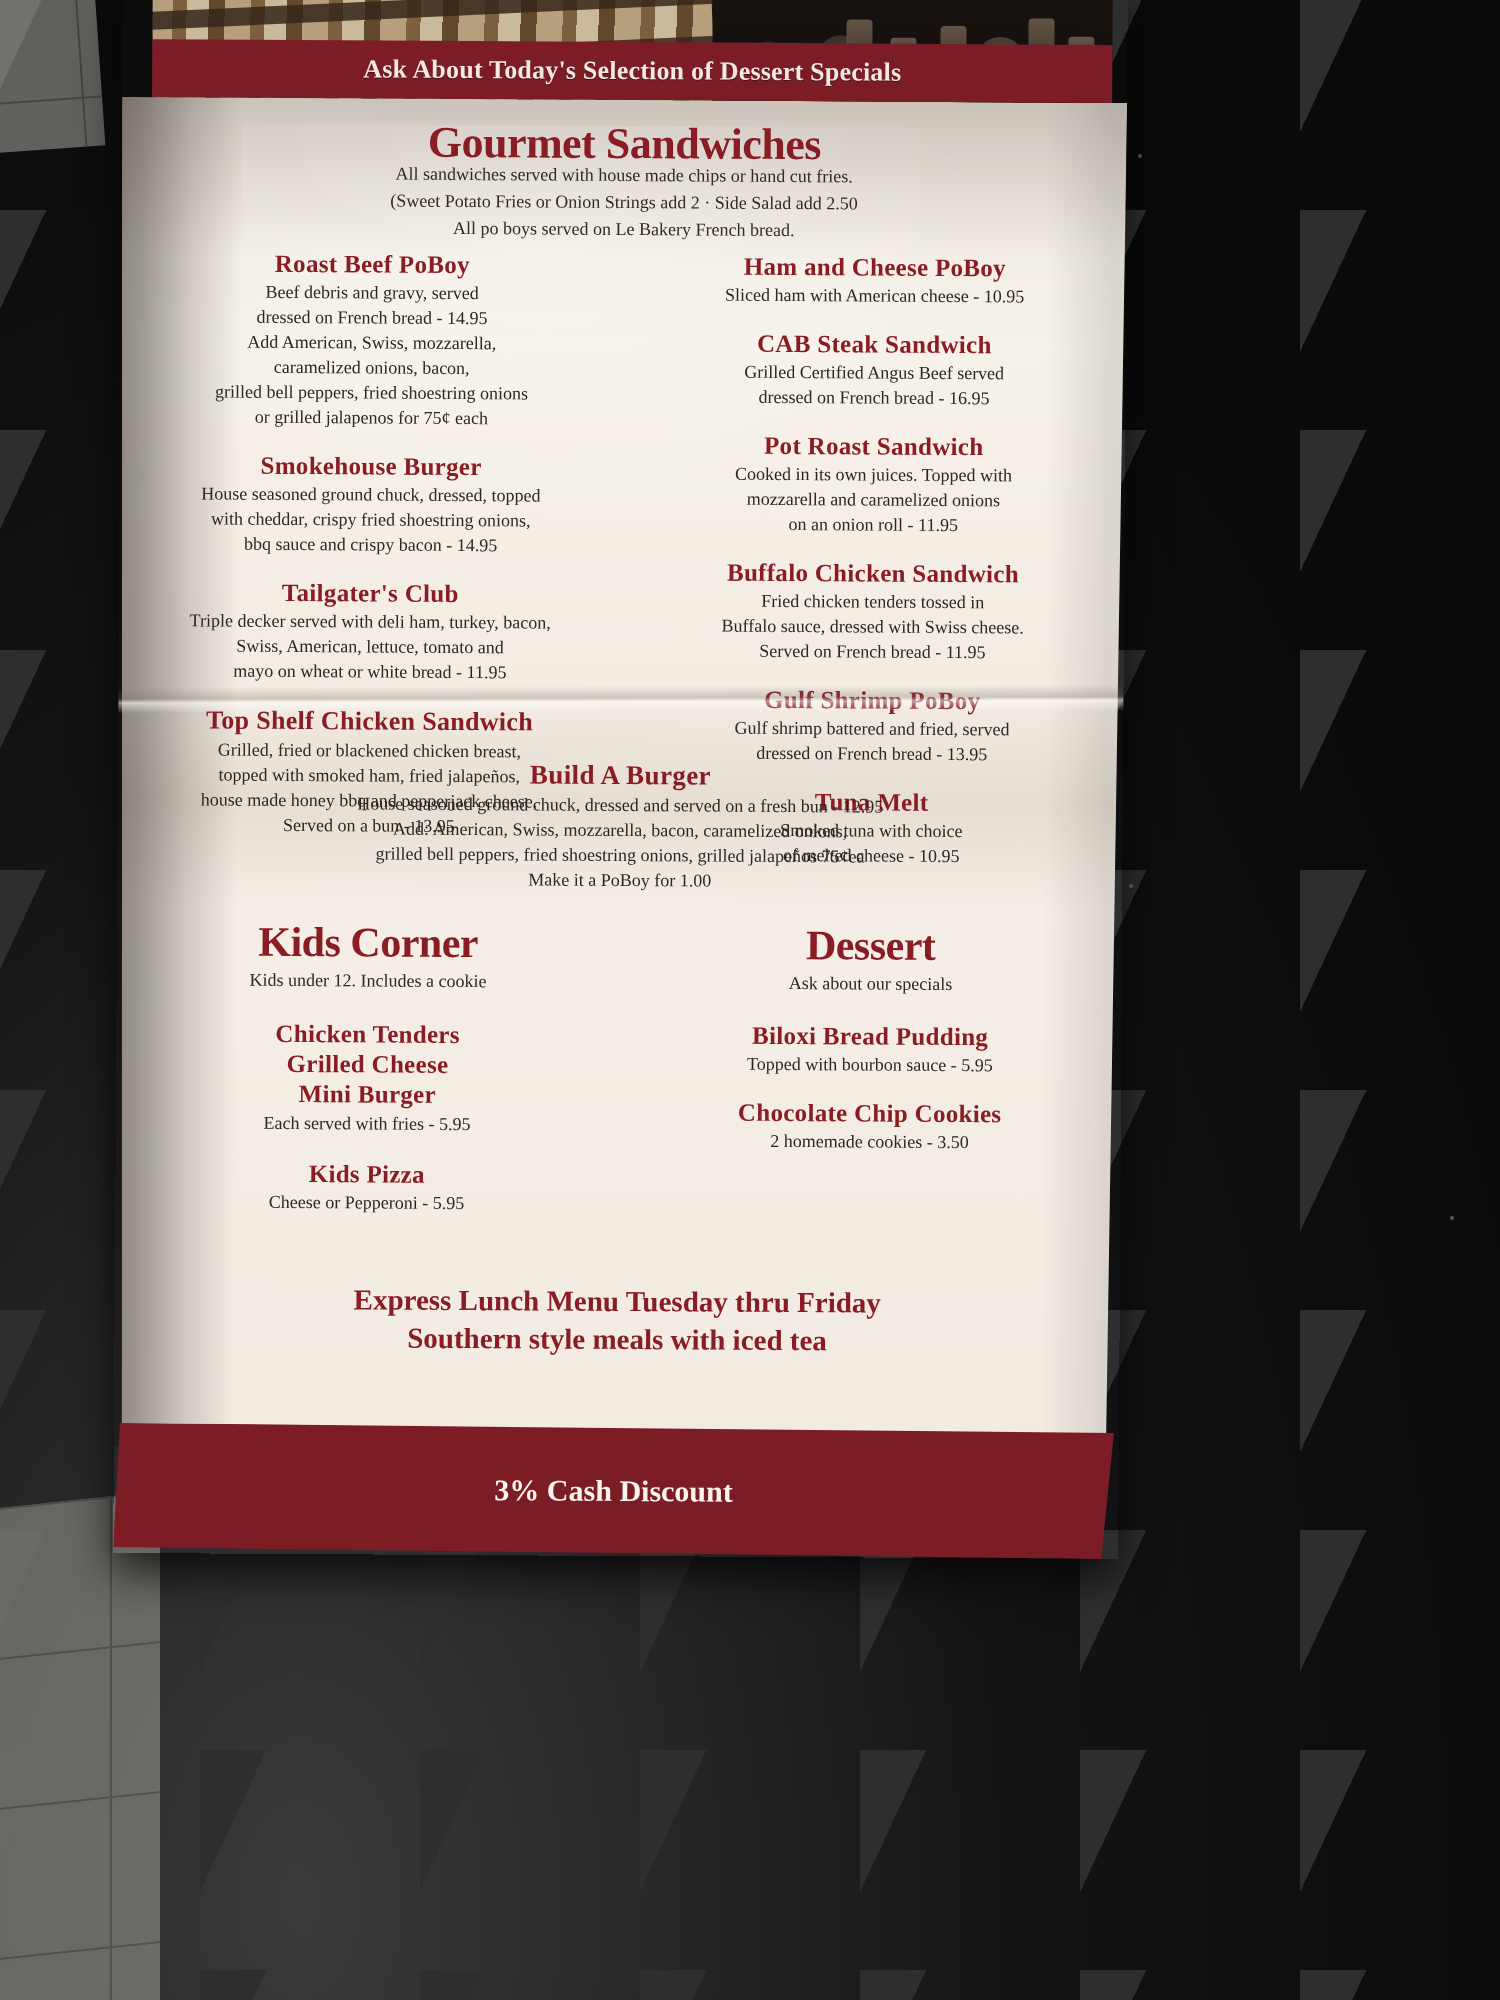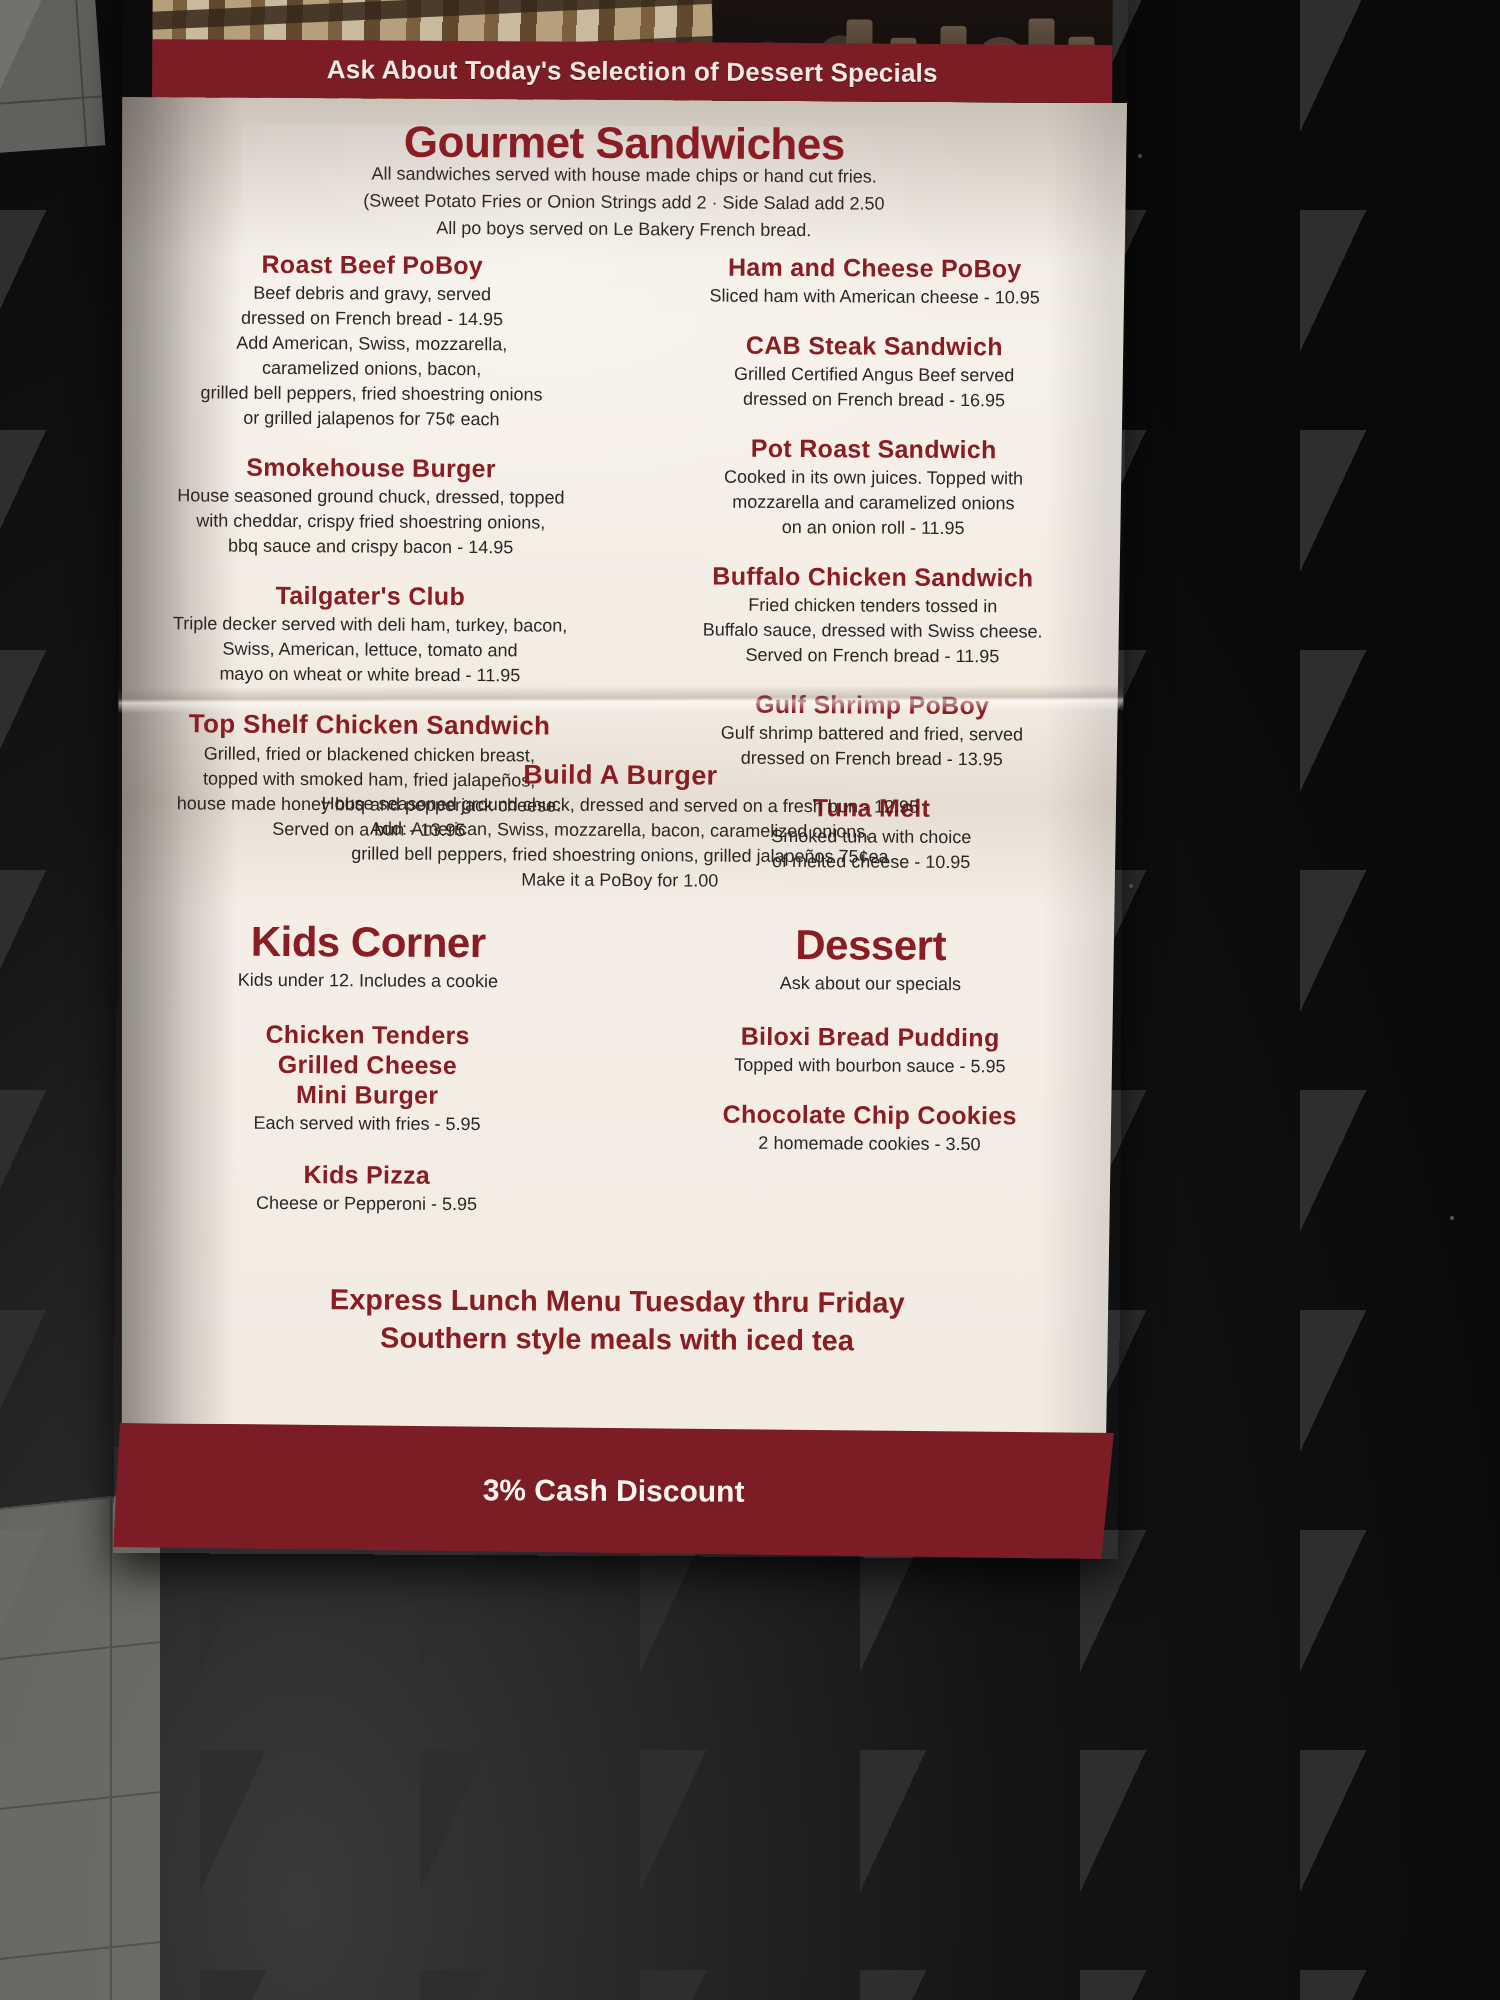--- a/index.html
+++ b/index.html
@@ -8,20 +8,21 @@
     width: 1500px; height: 2000px;
     background: #0b0b0c;
     font-family: "Liberation Sans", sans-serif;
     overflow: hidden;
   }
   #stage {
     position: relative;
     width: 1500px; height: 2000px;
     background: #111113;
     overflow: hidden;
+    font-family: Liberation Serif, serif;
   }
   
   .bg-floor {
     position: absolute; inset: 0;
     background:
       linear-gradient(115deg, #2e2e30 0 60px, transparent 60px 0) -20px -10px/ 220px 220px,
       radial-gradient(ellipse at 20% 95%, #3a3a3c 0%, #141416 42%, #0a0a0b 75%),
       #0e0e10;
   }
   .tile-grid {

